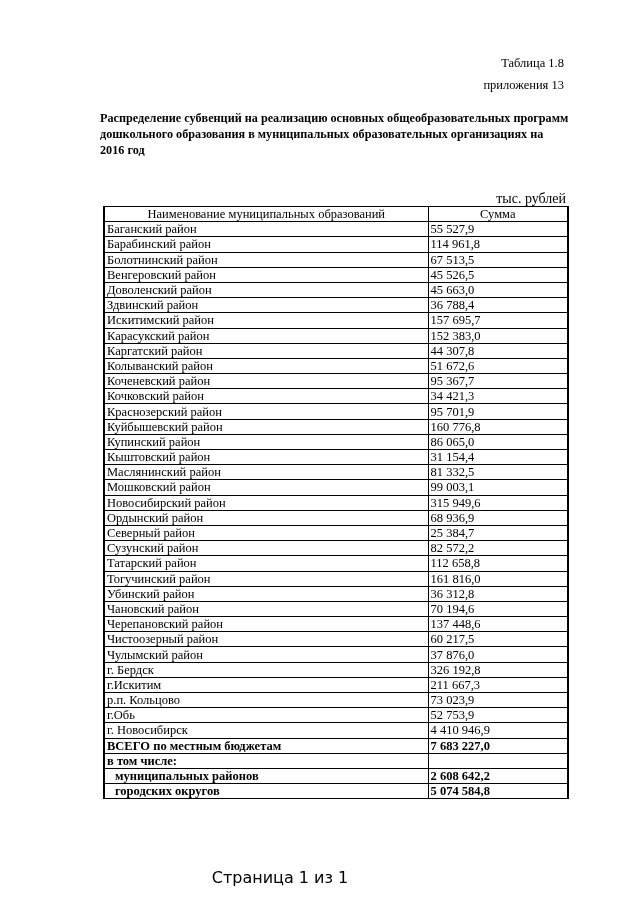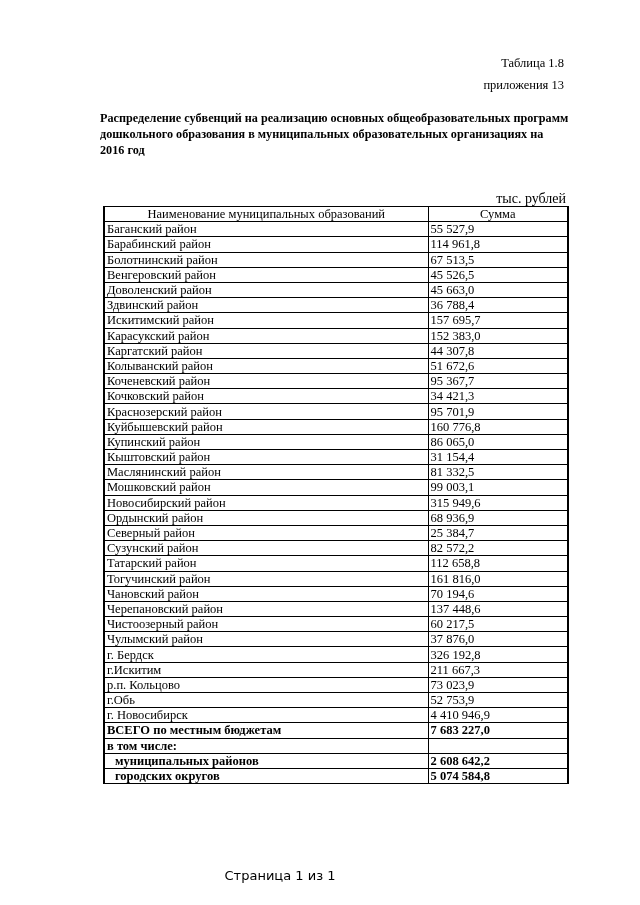--- a/index.html
+++ b/index.html
@@ -15,21 +15,21 @@
           font-size:12.5px; table-layout:fixed; }
   td, th { border:1px solid #000; padding:0 2px; height:14.2px; line-height:14px;
            white-space:nowrap; overflow:hidden; }
   th { font-weight:normal; text-align:center;margin-left:20px; }
   col.c1 { width:324px; }
   col.c2 { width:140px; }
   td.num { }
   tr.bold td { font-weight:bold; }
   td.indent { padding-left:10px; }
   .footer { position:absolute; top:868px; left:0; width:560px; text-align:center;
-            font-family:"DejaVu Sans", sans-serif; font-size:13px; }
+            font-family:"DejaVu Sans", sans-serif; font-size:16px; }
   table { border-left:2px solid #000; border-right:2px solid #000; }
 </style>
 </head>
 <body>
 
 <div id="cap1" class="caption">Таблица 1.8</div>
 <div id="cap2" class="caption">приложения 13</div>
 
 <div class="title">Распределение субвенций на реализацию основных общеобразовательных программ дошкольного образования в муниципальных образовательных организациях на 2016 год</div>
 
@@ -137,20 +137,24 @@
       </tr>
       <tr>
         <td>Татарский район</td>
         <td class="num">112 658,8</td>
       </tr>
       <tr>
         <td>Тогучинский район</td>
         <td class="num">161 816,0</td>
       </tr>
       <tr>
+        <td>Убинский район</td>
+        <td class="num">36 312,8</td>
+      </tr>
+      <tr>
         <td>Чановский район</td>
         <td class="num">70 194,6</td>
       </tr>
       <tr>
         <td>Черепановский район</td>
         <td class="num">137 448,6</td>
       </tr>
       <tr>
         <td>Чистоозерный район</td>
         <td class="num">60 217,5</td>

